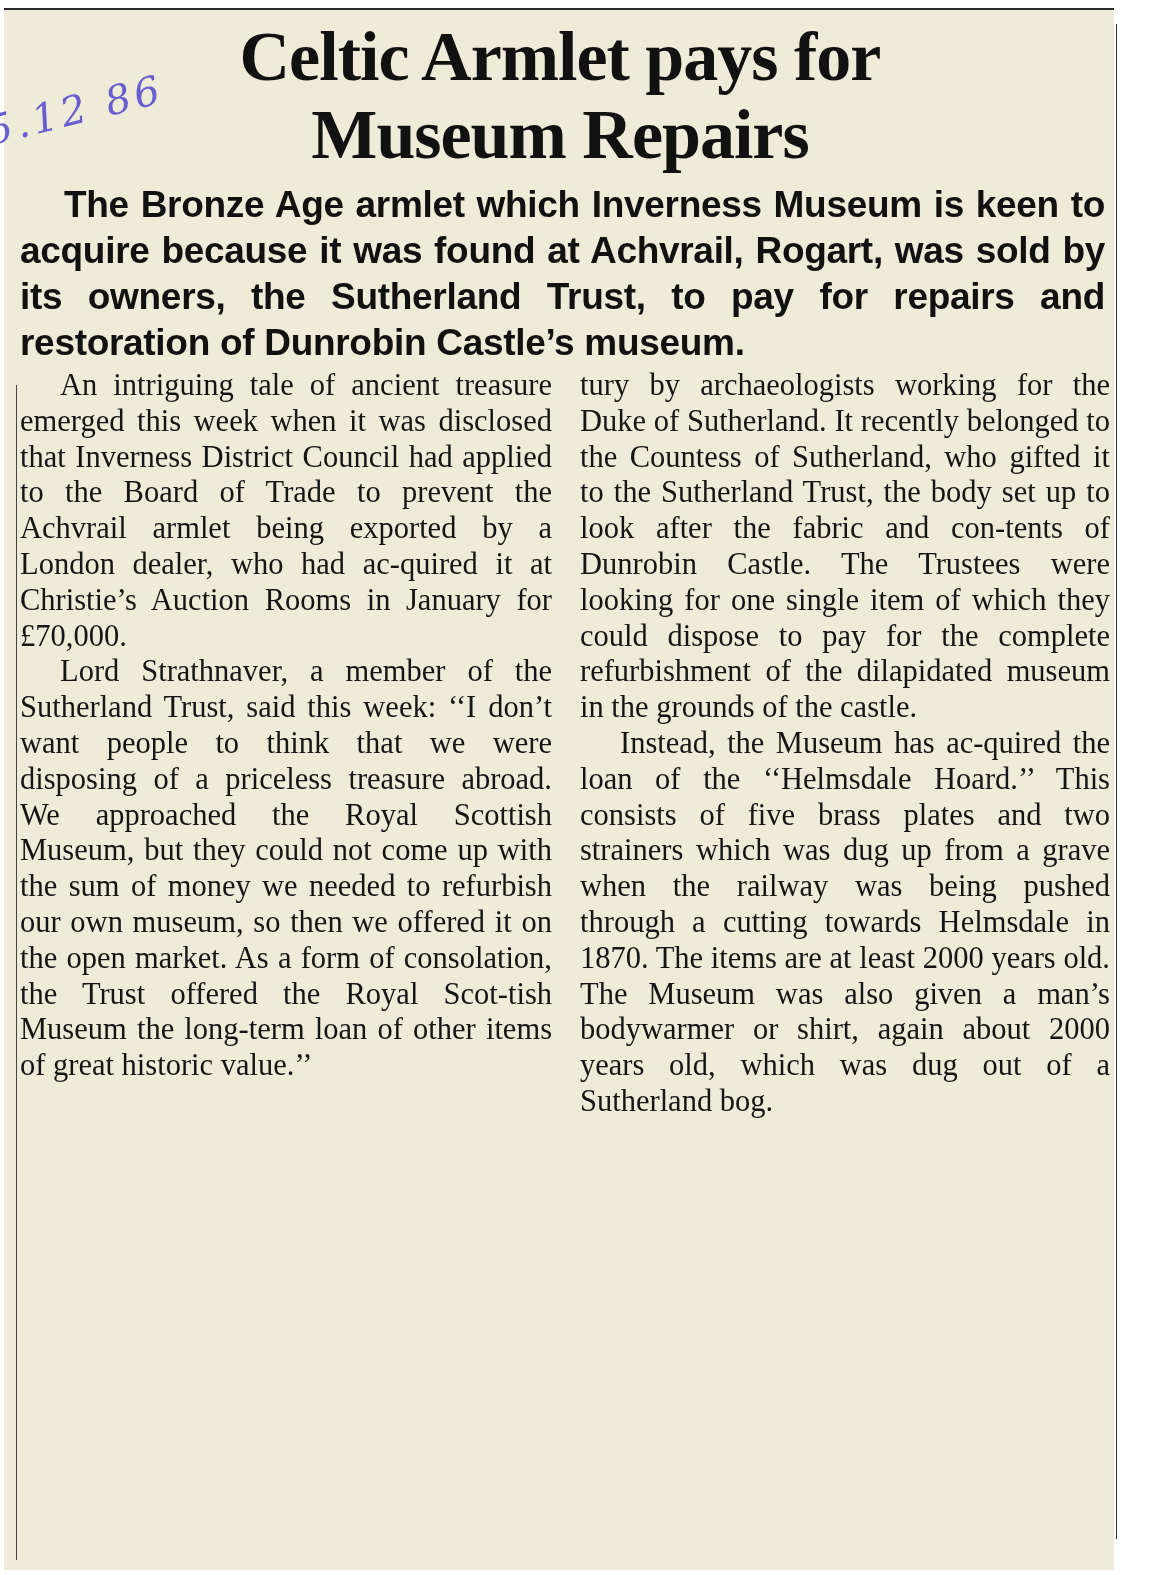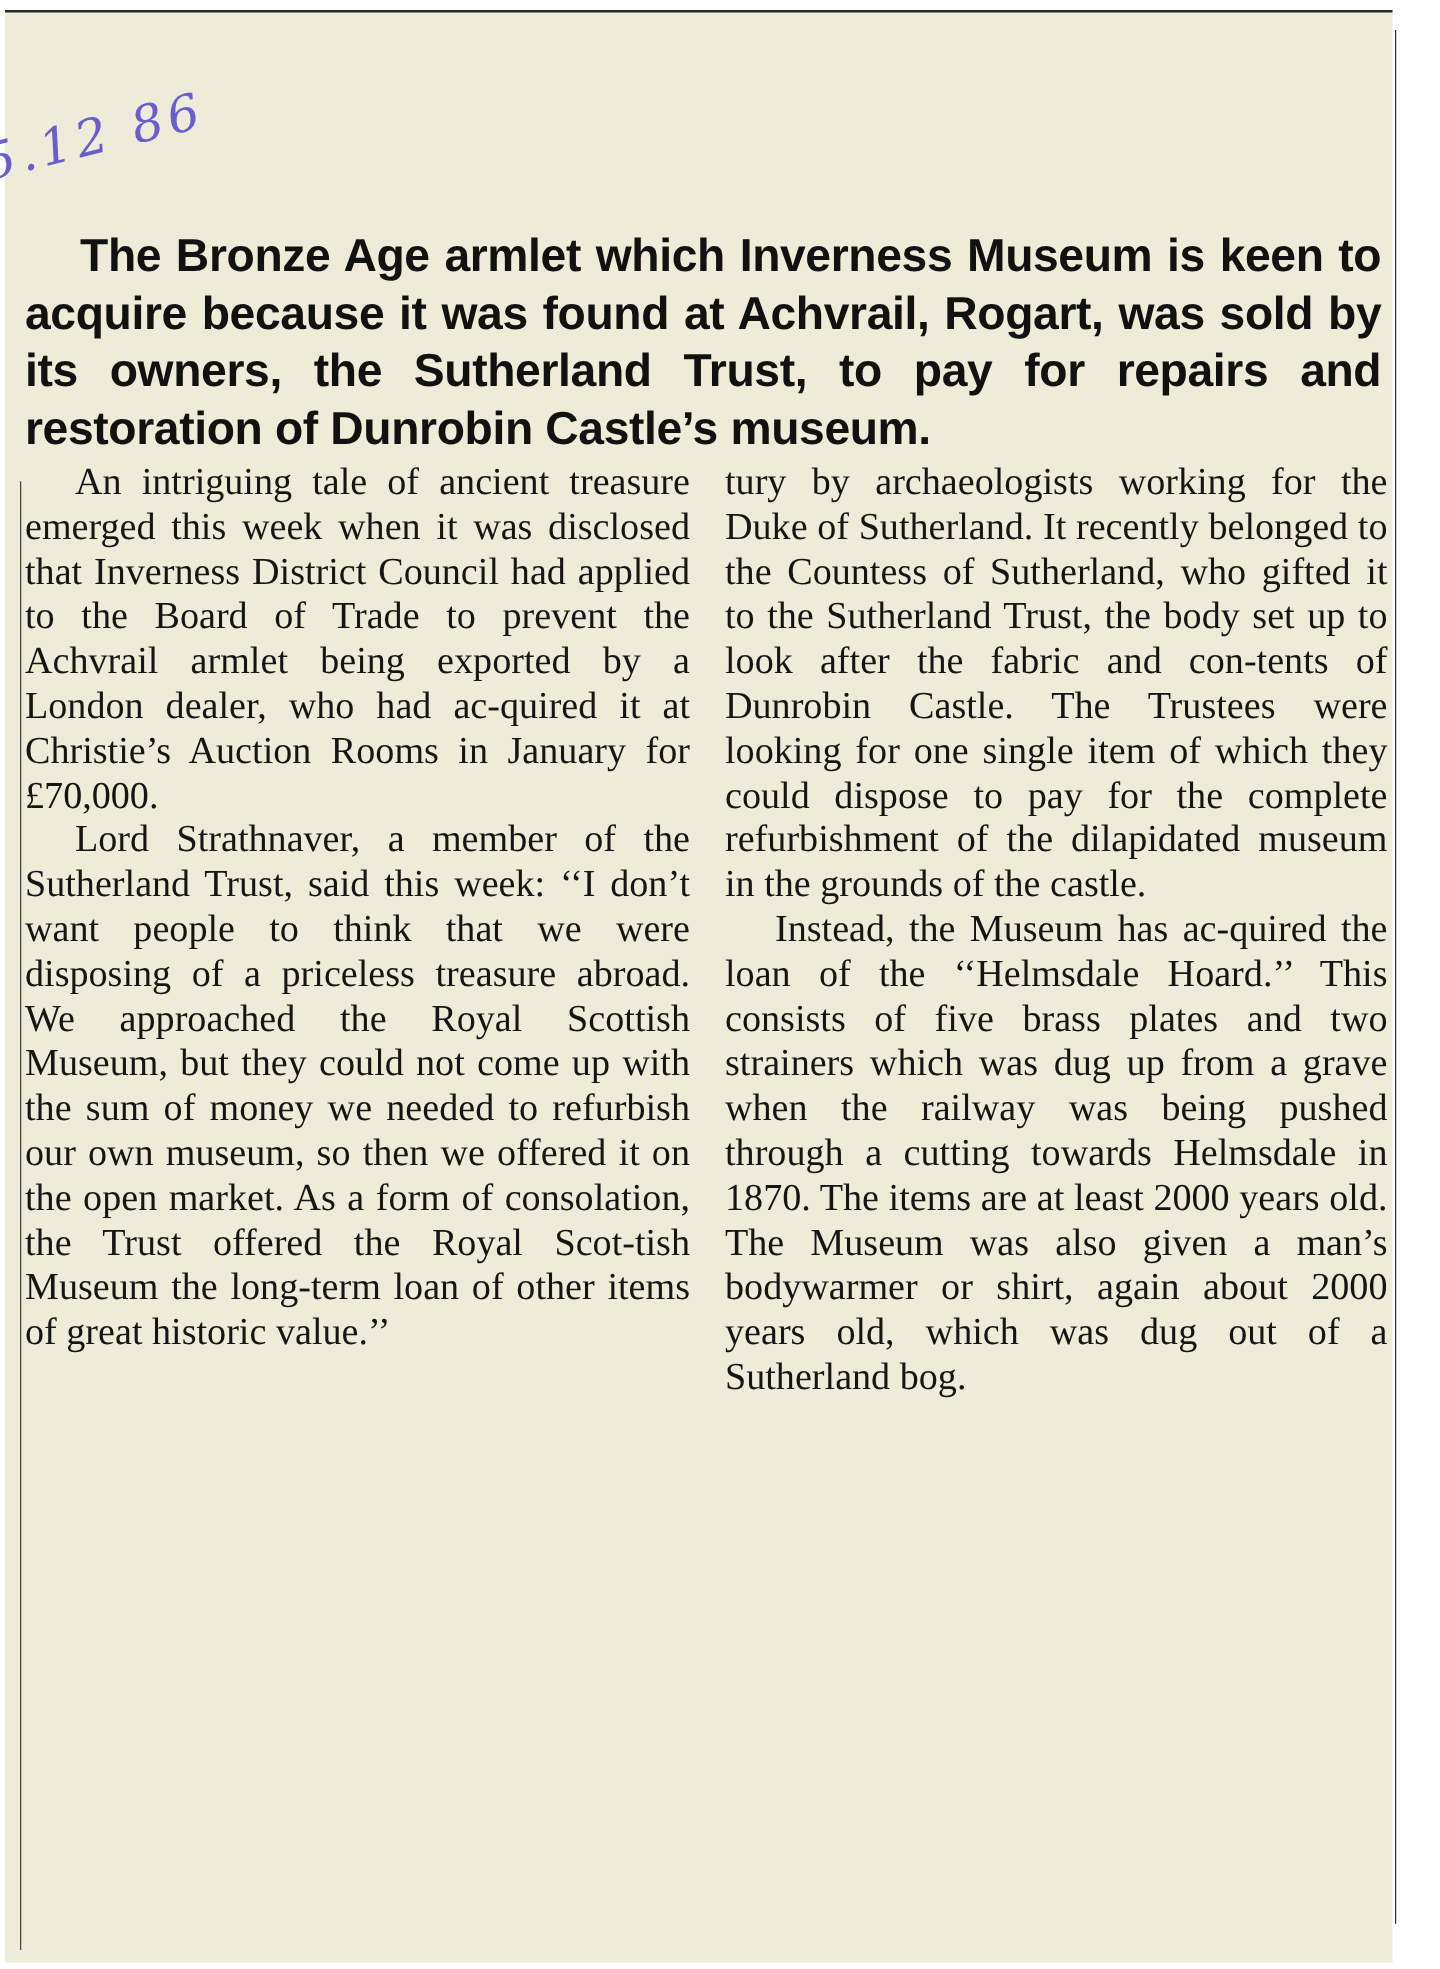--- a/index.html
+++ b/index.html
@@ -114,20 +114,22 @@
 <body>
 
 <div class="clipping">
   <div class="rule-left"></div>
   <div class="rule-right"></div>
 </div>
 
 <div class="handwritten-date">5.12 86</div>
 
 <h1 class="headline" style="margin:0;">
+  <span class="line1">Celtic Armlet pays for</span>
+  <span class="line2">Museum Repairs</span>
 </h1>
 
 <div class="standfirst">The Bronze Age armlet which Inverness Museum is keen to acquire because it was found at Achvrail, Rogart, was sold by its owners, the Sutherland Trust, to pay for repairs and restoration of Dunrobin Castle’s museum.</div>
 
 <div class="columns">
   <div class="col col-left">
     <p>An intriguing tale of ancient treasure emerged this week when it was disclosed that Inverness District Council had applied to the Board of Trade to prevent the Achvrail armlet being exported by a London dealer, who had ac-quired it at Christie’s Auction Rooms in January for £70,000.</p>
     <p>Lord Strathnaver, a member of the Sutherland Trust, said this week: ‘‘I don’t want people to think that we were disposing of a priceless treasure abroad. We approached the Royal Scottish Museum, but they could not come up with the sum of money we needed to refurbish our own museum, so then we offered it on the open market. As a form of consolation, the Trust offered the Royal Scot-tish Museum the long-term loan of other items of great historic value.’’</p>
   </div>
   <div class="col col-right">

